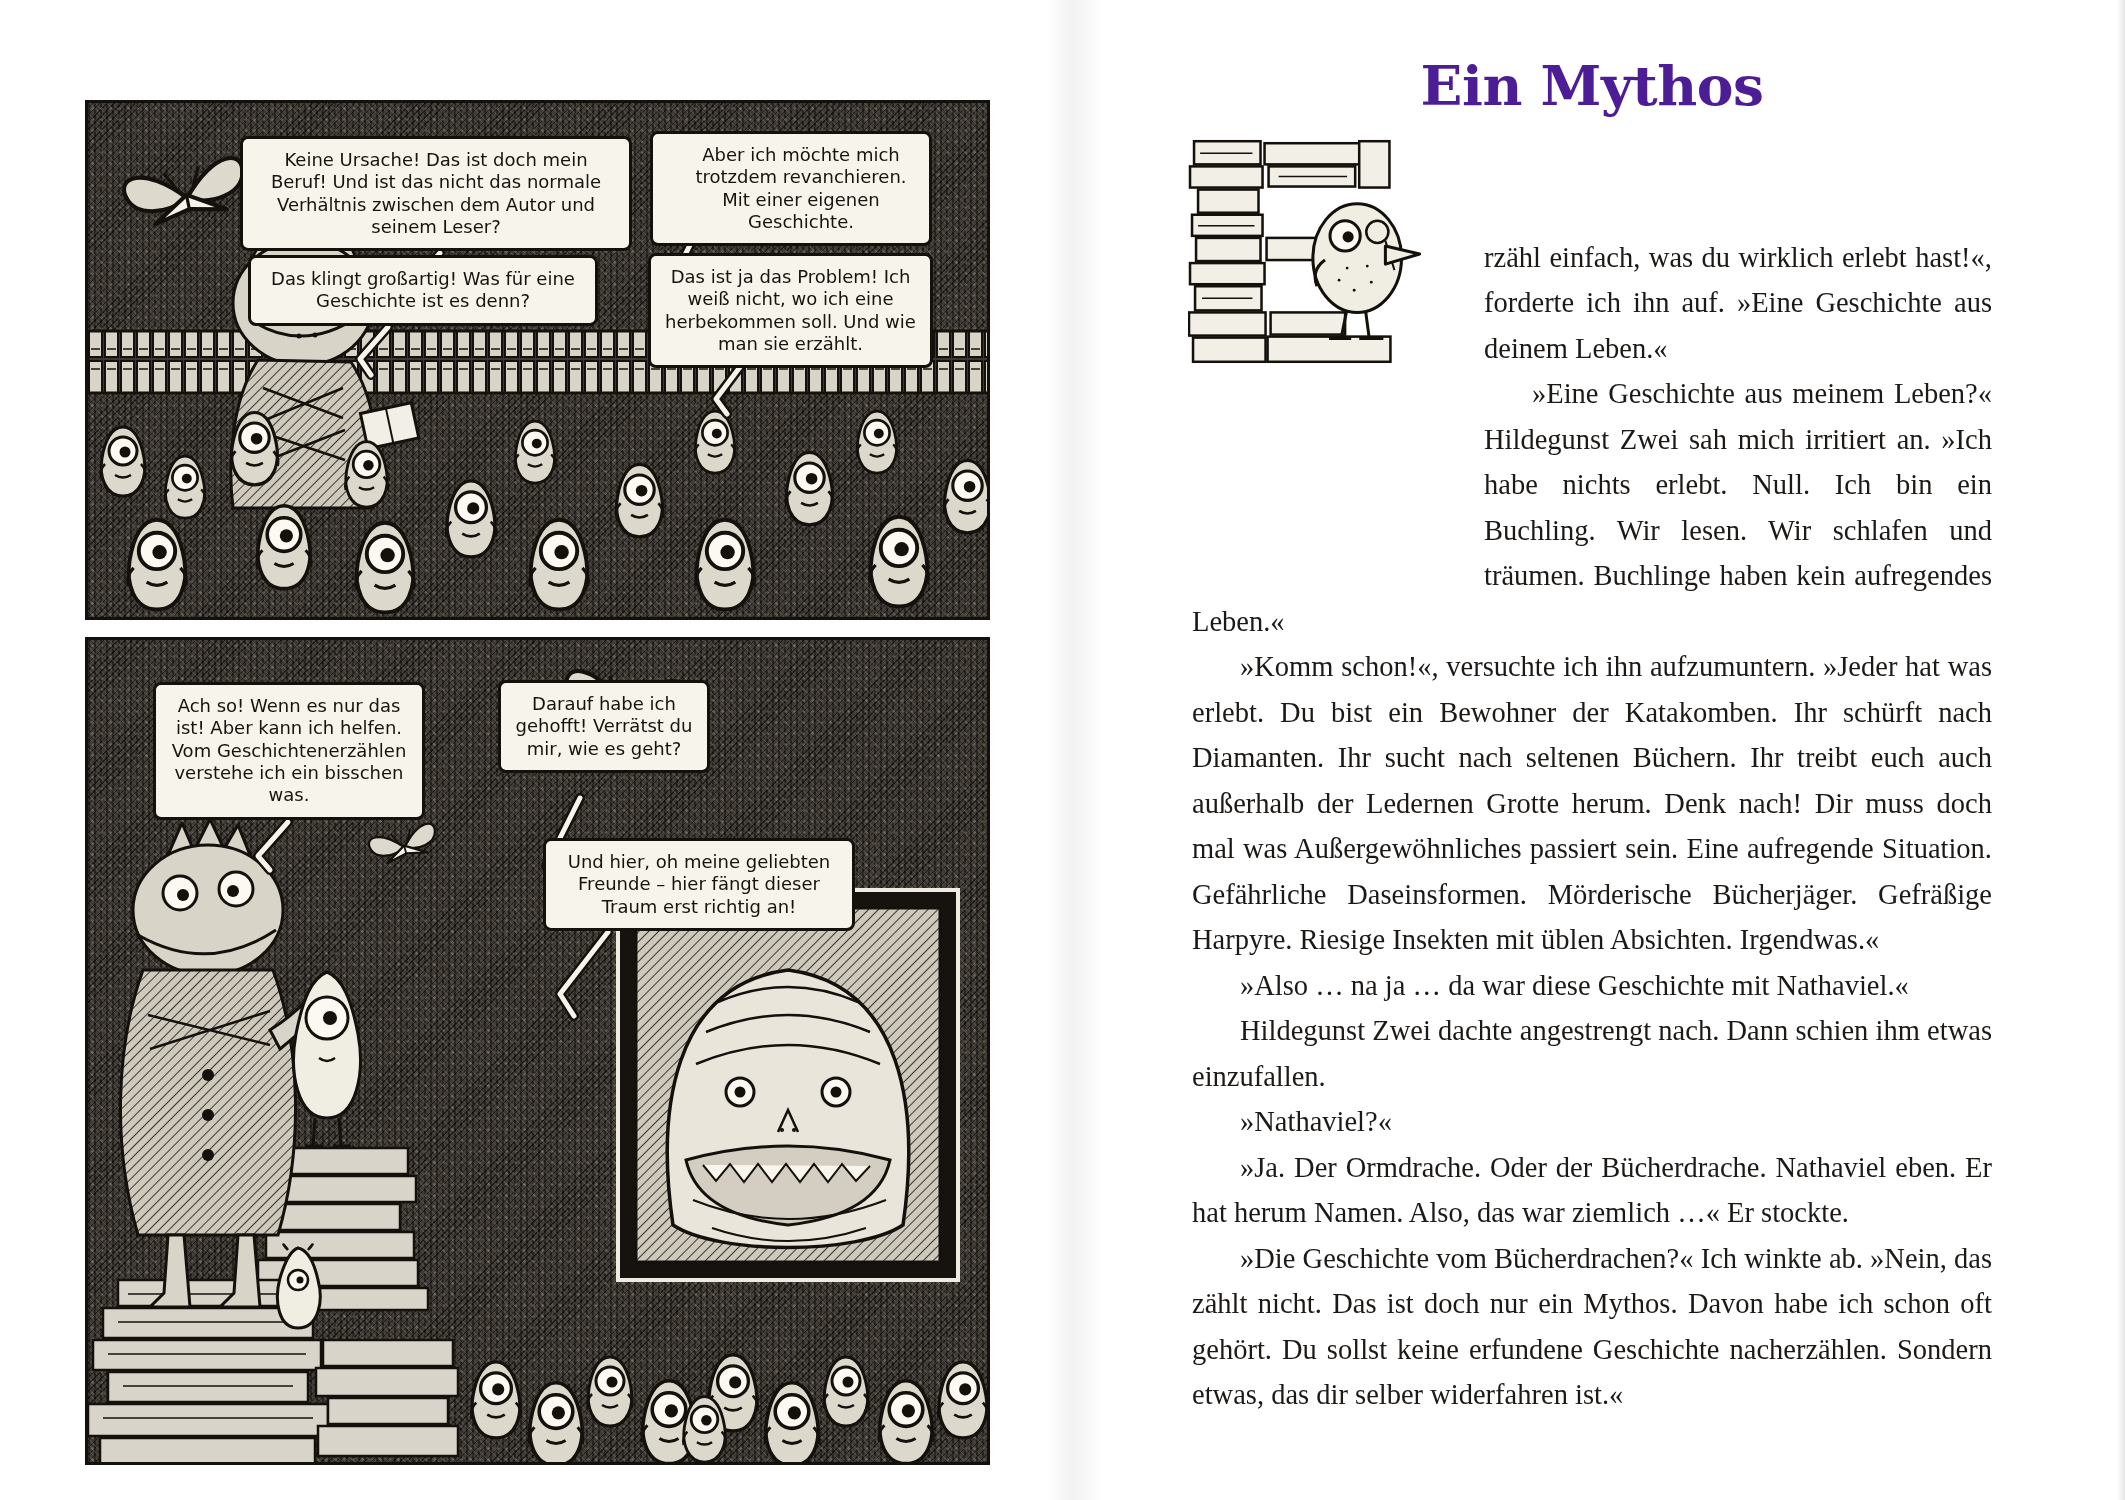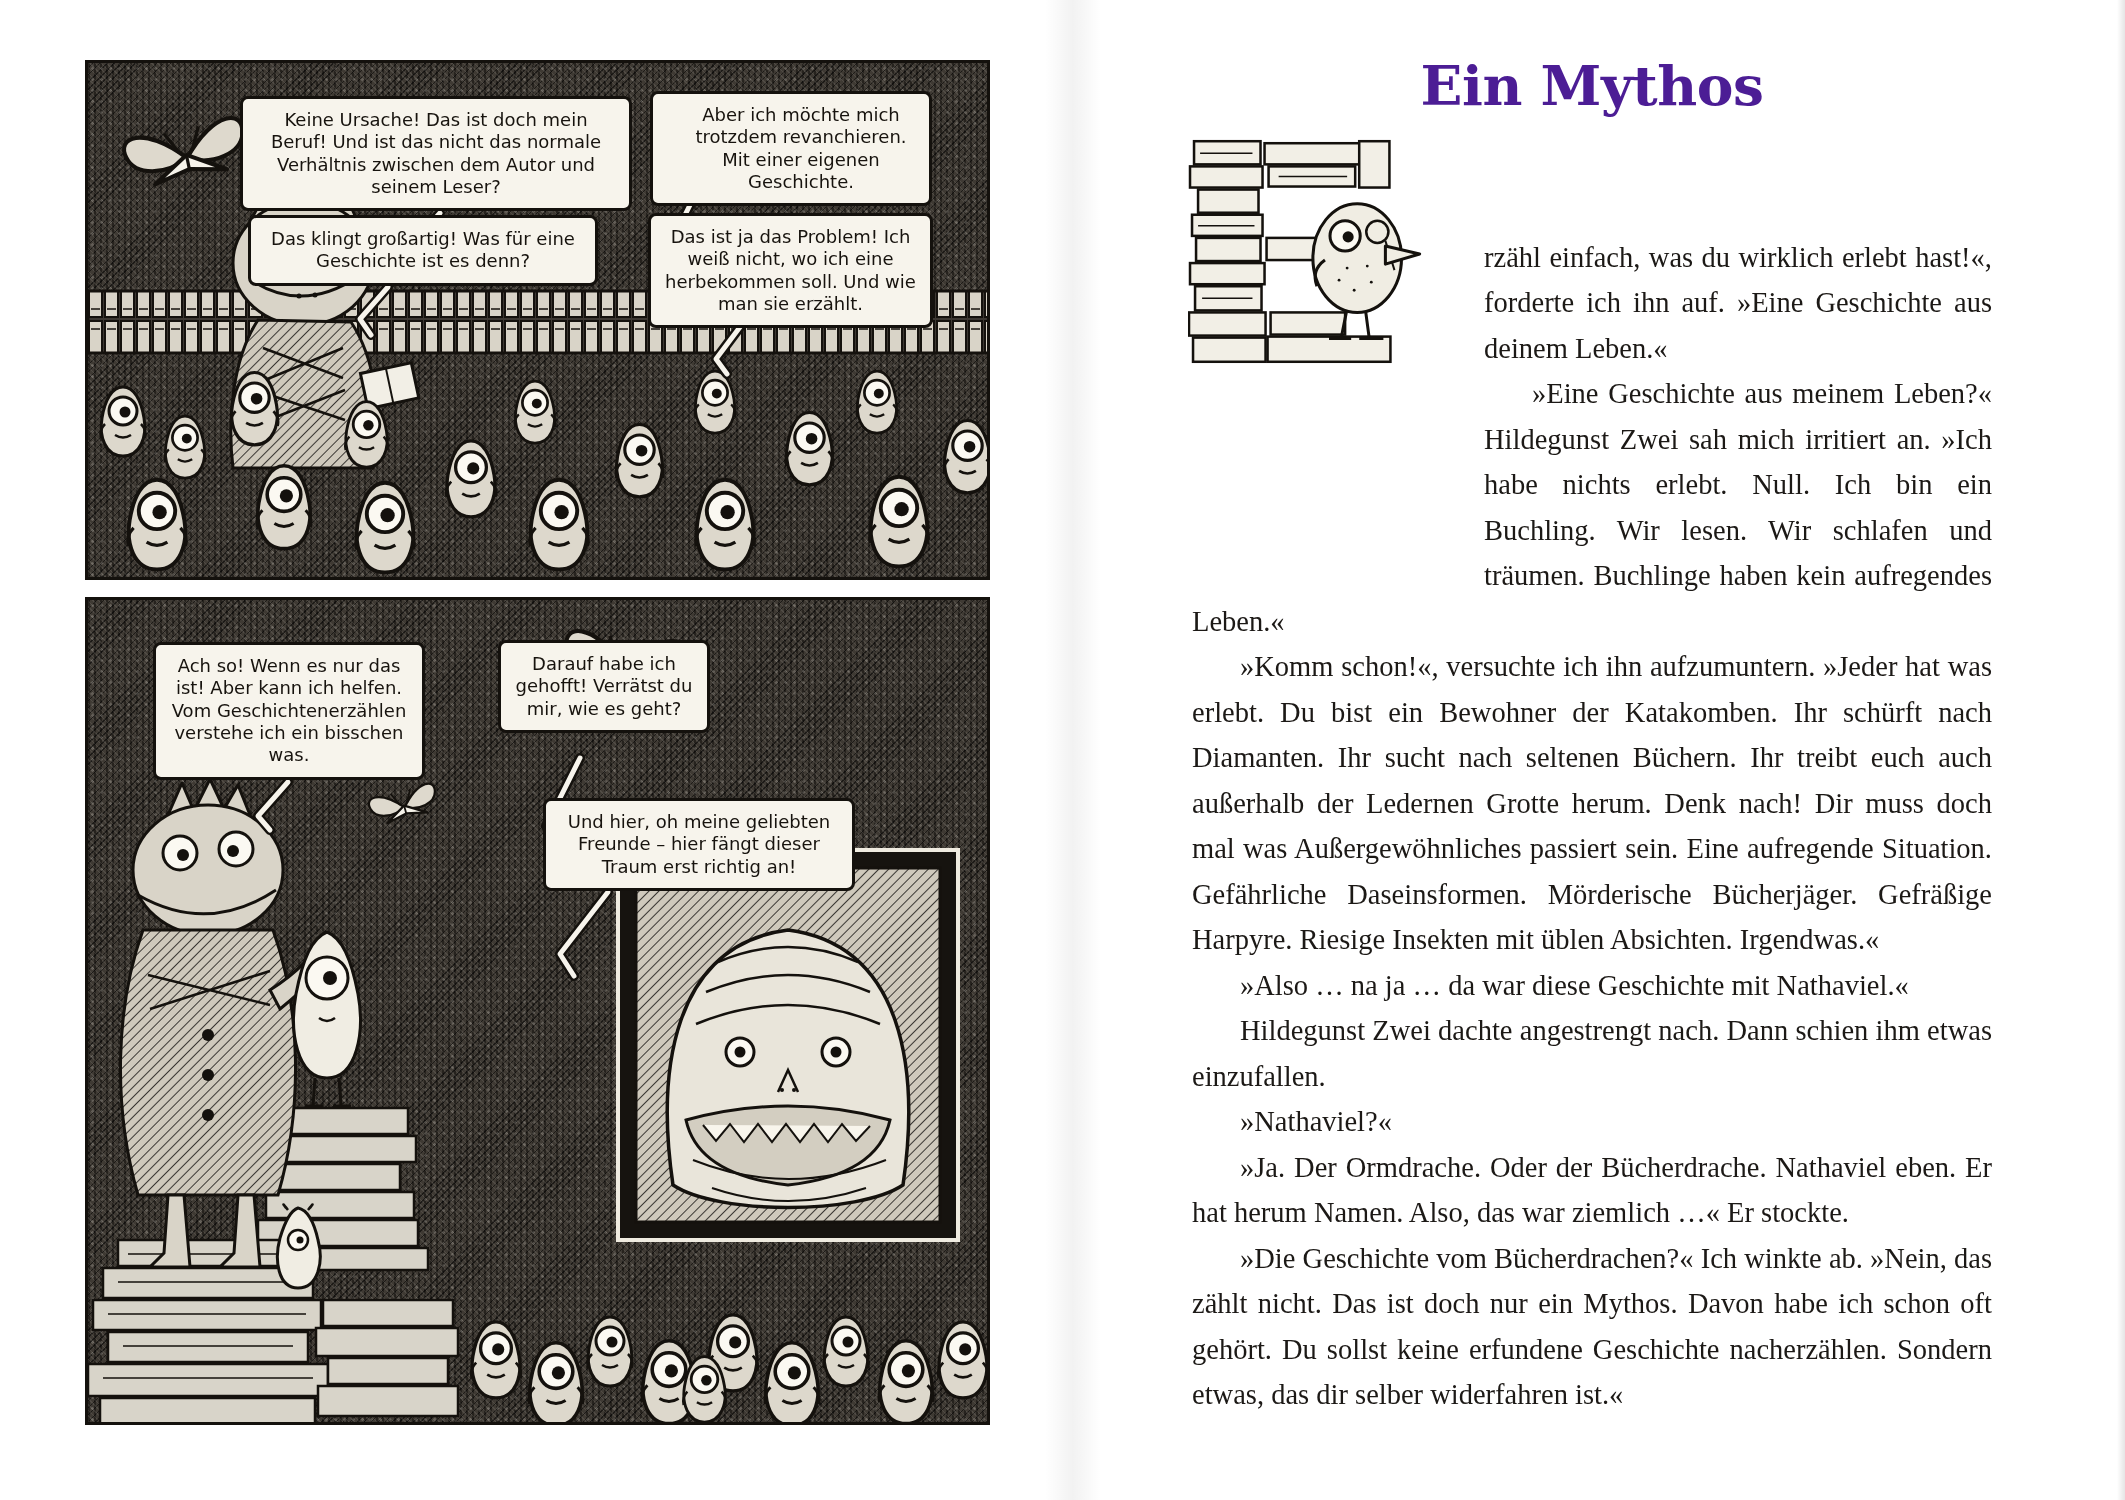--- a/index.html
+++ b/index.html
@@ -25,20 +25,21 @@
   
   .panel {
     position:absolute; border:3px solid #14110d; overflow:hidden;
     background-color:#35312c;
     background-image:
       radial-gradient(rgba(245,242,232,0.20) 1px, transparent 1.4px),
       repeating-linear-gradient(45deg, rgba(240,236,226,0.10) 0 1px, transparent 1px 4px),
       repeating-linear-gradient(-45deg, rgba(0,0,0,0.55) 0 1px, transparent 1px 5px),
       repeating-linear-gradient(90deg, rgba(20,17,13,0.45) 0 2px, rgba(74,68,60,0.45) 2px 6px);
     background-size:9px 11px, auto, auto, auto;
+    margin-top:40px;
   }
   .panel-1 { left:85px; top:60px;  width:905px; height:520px; }
   .panel-2 { left:85px; top:597px; width:905px; height:828px; }
   .panel > svg.art { position:absolute; left:0; top:0; }
 
   .bubble {
     position:absolute; background:#f7f4ec; border:3px solid #14110d;
     border-radius:8px; padding:10px 13px;
     font-family:"DejaVu Sans", sans-serif; font-size:18px; line-height:1.24;
     text-align:center; color:#17130e;

